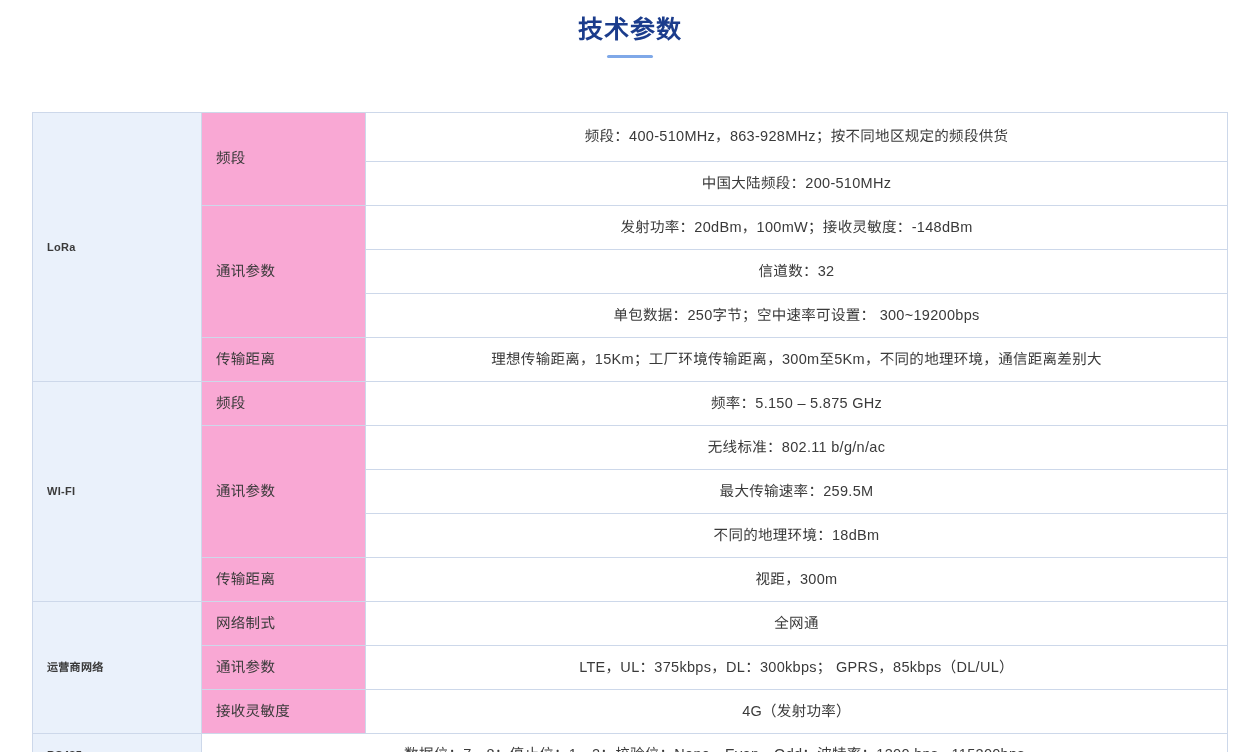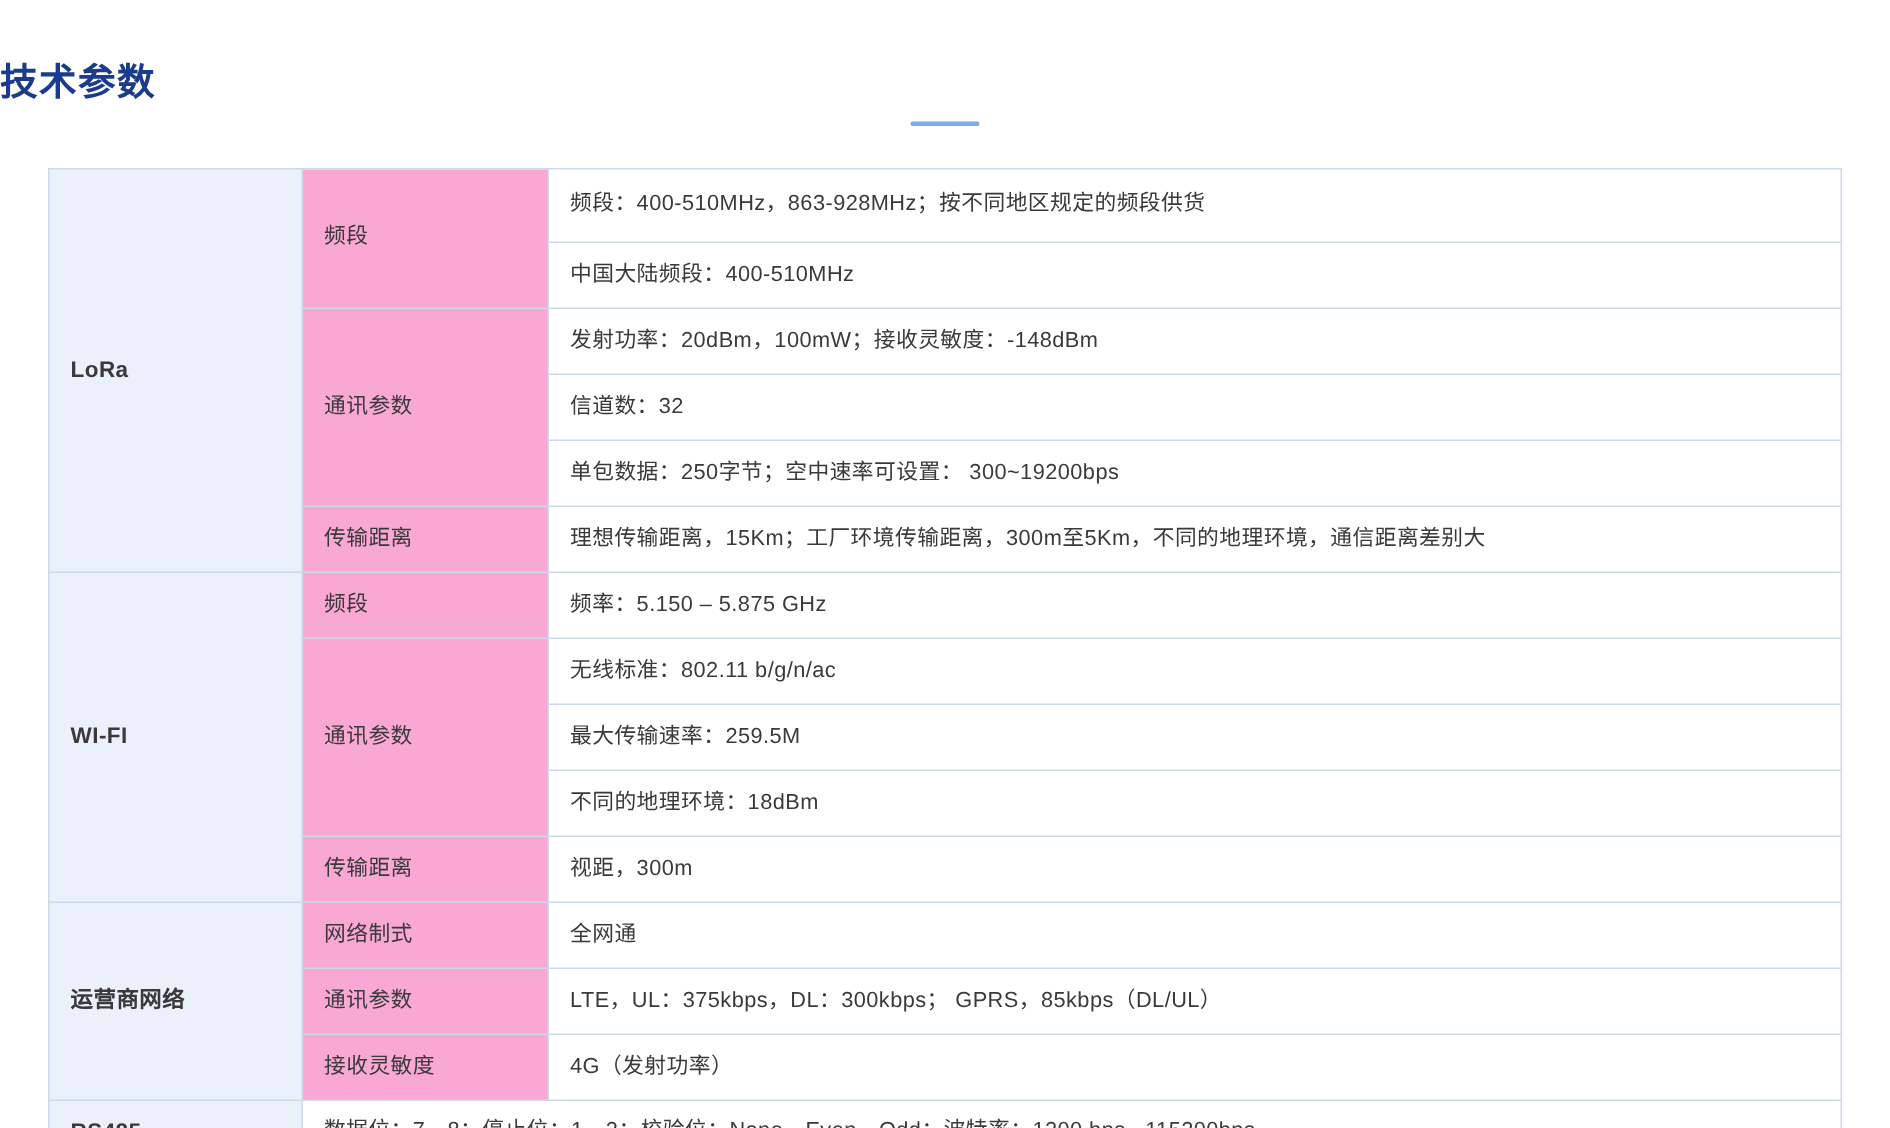--- a/index.html
+++ b/index.html
@@ -14,22 +14,22 @@
     color: #333333;
     overflow: hidden;
   }
   .page {
     position: relative;
     width: 1260px;
     height: 752px;
     box-sizing: border-box;
   }
   .title-block {
-    text-align: left;
-    padding-top: 40px;
+    text-align: center;
+    padding-top: 14px;
   }
   .page-title {
     font-size: 25px;
     font-weight: bold;
     color: #1b3c8c;
     letter-spacing: 1px;
     line-height: 1.2;
   }
   .title-underline {
     width: 46px;
@@ -56,30 +56,31 @@
     vertical-align: middle;
     line-height: 1.5;
     color: #3a3a3a;
     letter-spacing: 0.3px;
   }
   td.cat {
     background: #eaf1fb;
     font-weight: bold;
     color: #2a2a2a;
     width: 140px;
-    font-size: 15px;
+    font-size: 11px;
     padding-left: 16px;
   }
   td.sub {
     width: 135px;
     color: #3a3a3a;
     background: #f9a8d4;
   }
   td.val {
     background: #ffffff;
+    text-align: center;
   }
   .r-lora-freq1 { height: 48px; }
   .r-h { height: 43px; }
   .rs485-row td.cat { height: 42px; }
 </style>
 </head>
 <body>
 
 <div class="page">
 
@@ -91,21 +92,21 @@
   <div class="spec-table-wrap">
     <table class="spec">
       <tbody>
 
         <tr>
           <td class="cat" rowspan="6">LoRa</td>
           <td class="sub" rowspan="2">频段</td>
           <td class="val r-lora-freq1">频段：400-510MHz，863-928MHz；按不同地区规定的频段供货</td>
         </tr>
         <tr>
-          <td class="val r-h">中国大陆频段：400-510MHz</td>
+          <td class="val r-h">中国大陆频段：200-510MHz</td>
         </tr>
         <tr>
           <td class="sub" rowspan="3">通讯参数</td>
           <td class="val r-h">发射功率：20dBm，100mW；接收灵敏度：-148dBm</td>
         </tr>
         <tr>
           <td class="val r-h">信道数：32</td>
         </tr>
         <tr>
           <td class="val r-h">单包数据：250字节；空中速率可设置： 300~19200bps</td>

